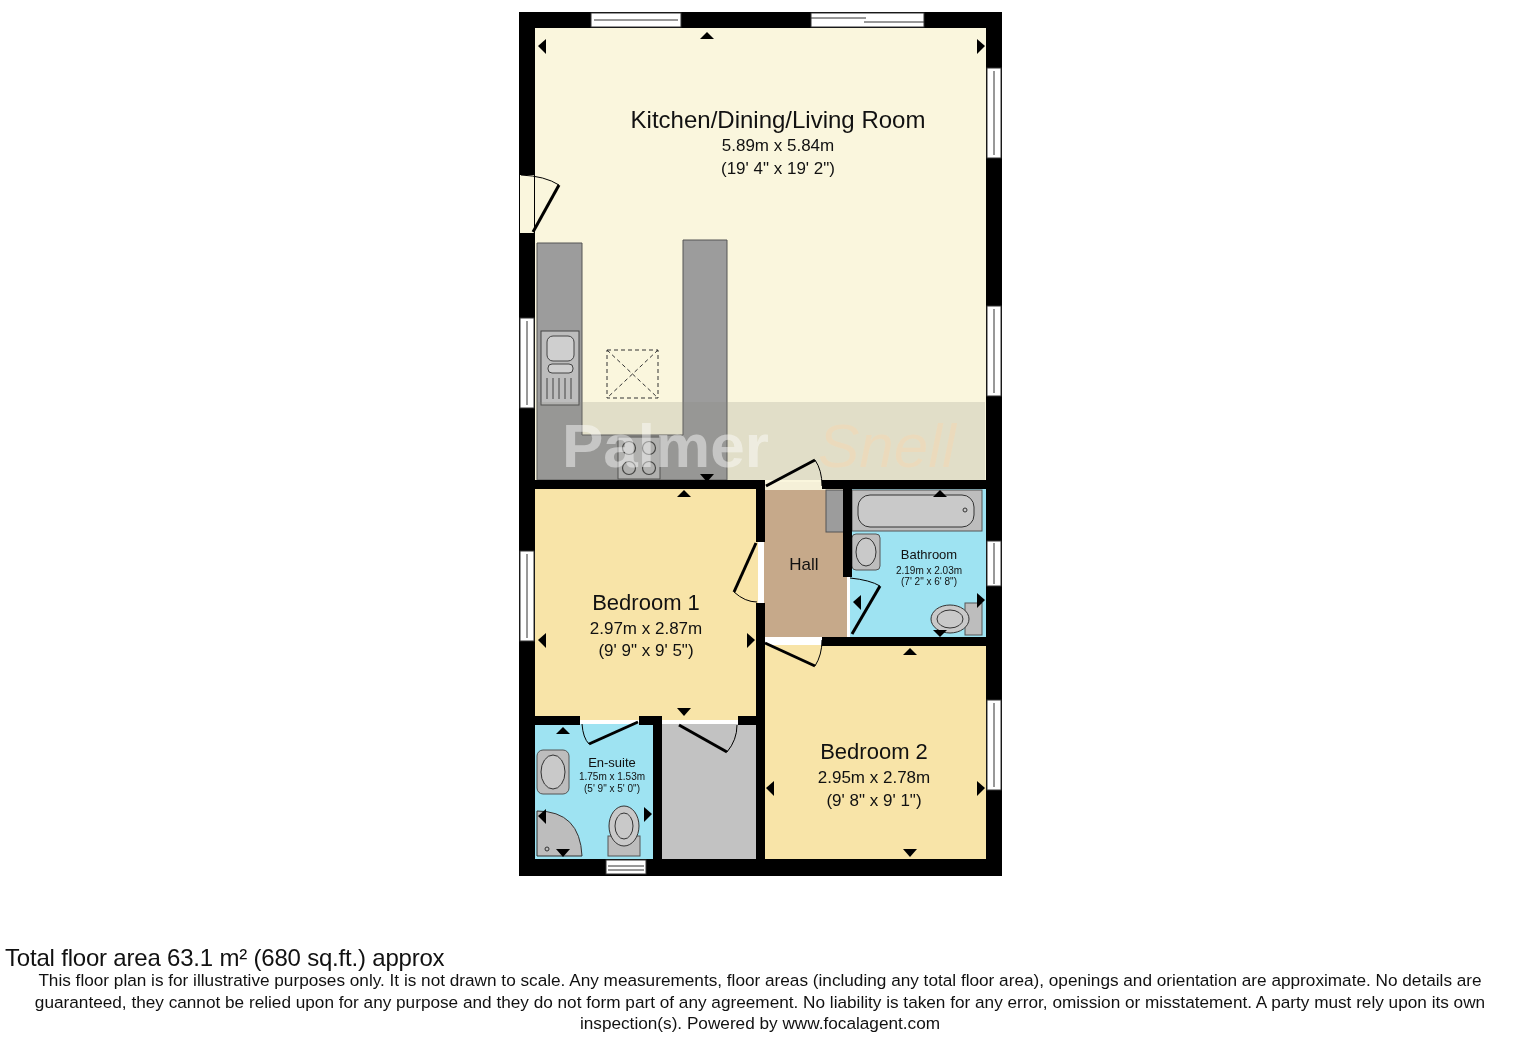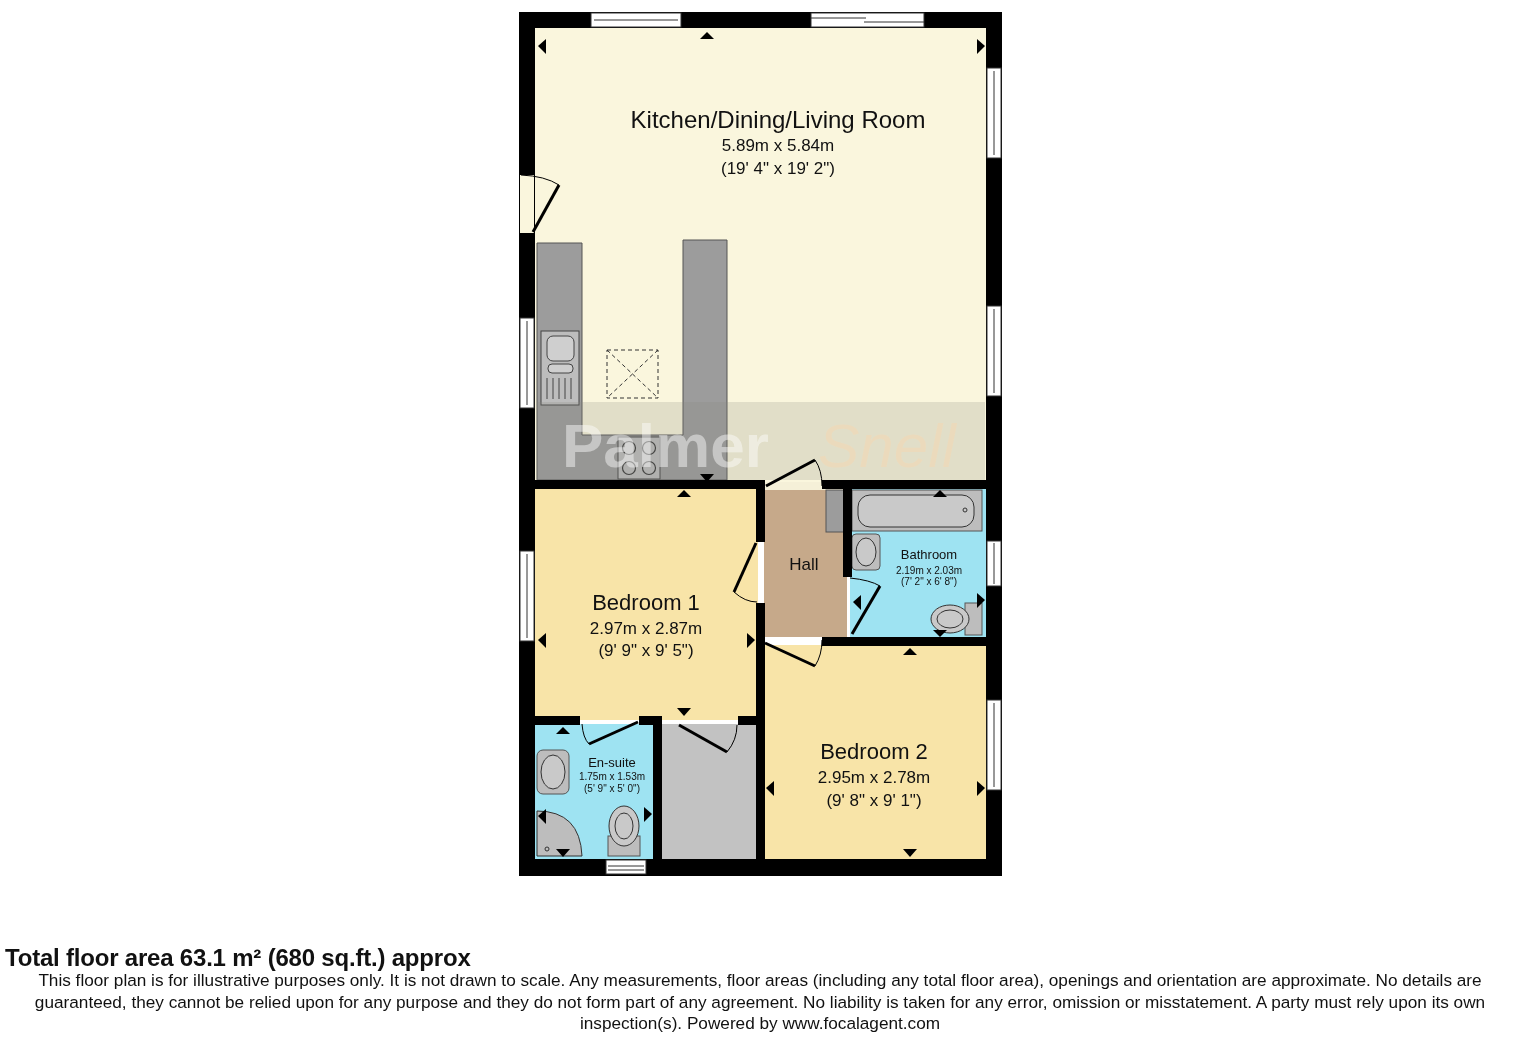--- a/index.html
+++ b/index.html
@@ -1,19 +1,19 @@
 <!DOCTYPE html>
 <html><head>
 <meta charset="utf-8">
 <style>
   html, body { margin:0; padding:0; background:#ffffff; }
   body { width:1520px; height:1048px; position:relative; overflow:hidden; font-family:"Liberation Sans", sans-serif; }
   #plan { position:absolute; left:0; top:0; }
   .room-label { font-family:"Liberation Sans", sans-serif; fill:#111; text-anchor:middle; }
-  .footer-total { position:absolute; left:5px; top:944px; font-size:24px; color:#111; letter-spacing:-0.2px; white-space:nowrap;font-weight:bold; }
+  .footer-total { position:absolute; left:5px; top:944px; font-size:24px; color:#111; letter-spacing:-0.2px; white-space:nowrap; }
   .footer-disclaimer { position:absolute; left:0; top:970px; width:1520px; font-size:17.2px; line-height:21.5px; color:#111; text-align:center; }
 </style>
 </head>
 <body>
 
 <svg id="plan" width="1520" height="940" viewBox="0 0 1520 940">
 
   <rect x="535" y="28" width="452" height="454" fill="#faf6dd"></rect>
   <rect x="535" y="487" width="223" height="233" fill="#f8e4a8"></rect>
   <rect x="764" y="487" width="83" height="150" fill="#c6a98a"></rect>

